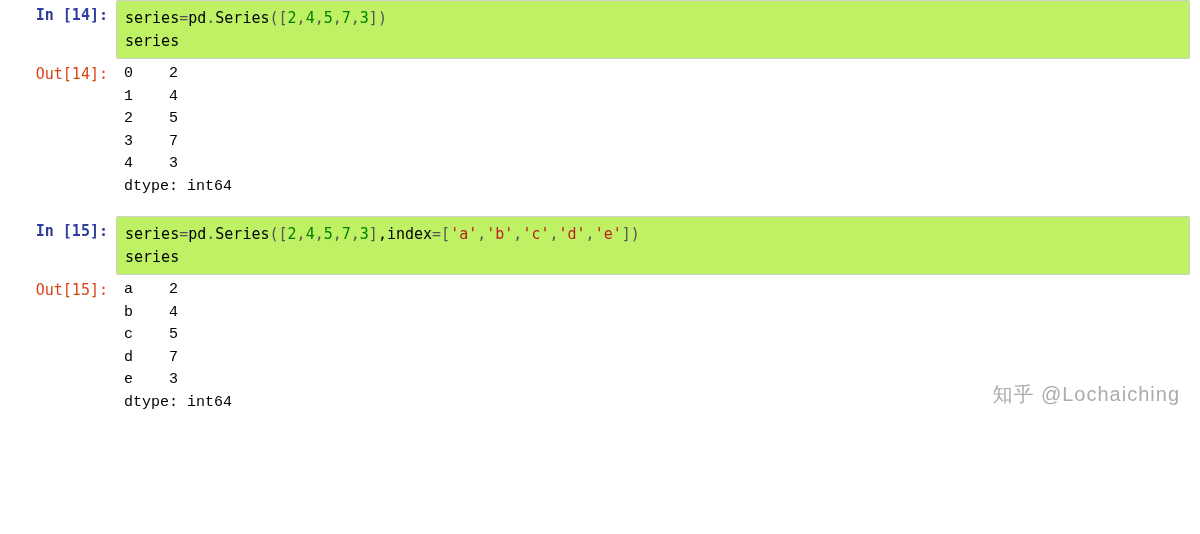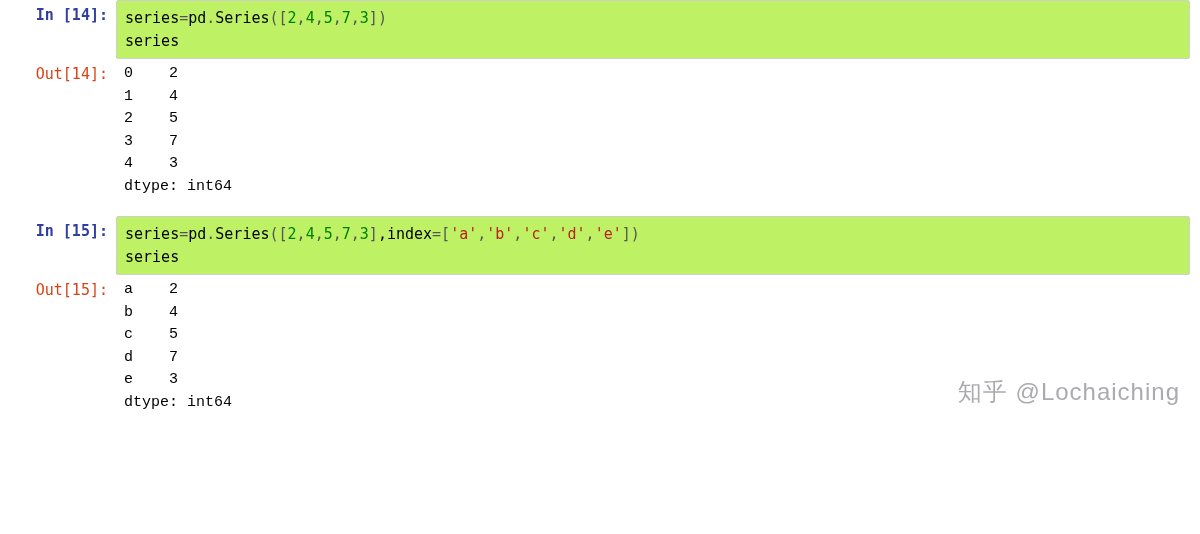--- a/index.html
+++ b/index.html
@@ -48,21 +48,21 @@
   .tok-op { color: #555; }
   .tok-func { color: #000; font-weight: normal; }
   .tok-num { color: #008000; }
   .tok-str { color: #BA2121; }
   .watermark {
     position: absolute;
     right: 20px;
     bottom: 10px;
     color: rgba(100,100,110,0.55);
     font-family: "PingFang SC","Microsoft YaHei",sans-serif;
-    font-size: 24px;
+    font-size: 20px;
     letter-spacing: 1px;
     pointer-events: none;
   }
   .spacer { height: 14px; }
 </style>
 </head>
 <body>
 
 <div class="cell">
   <div class="prompt-col inprompt">In [14]:</div>

